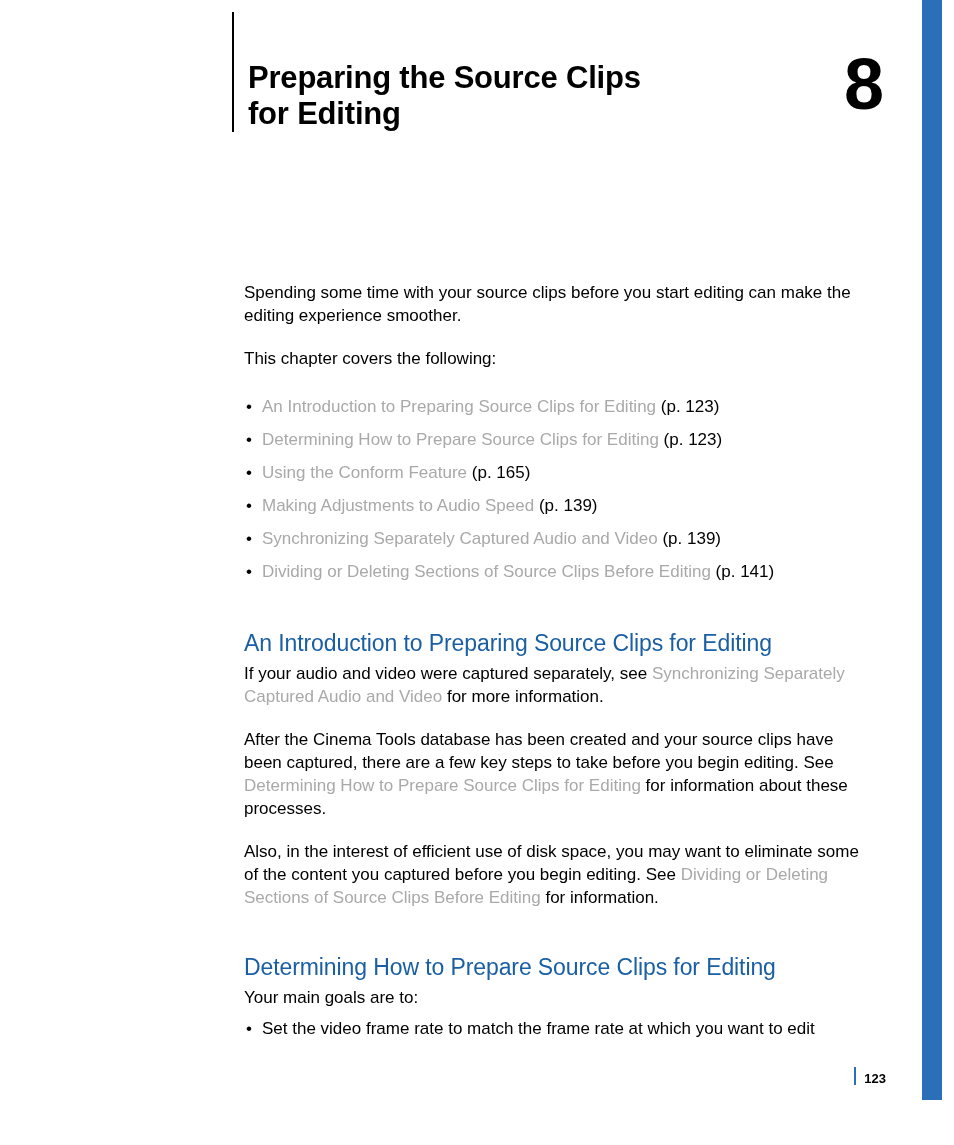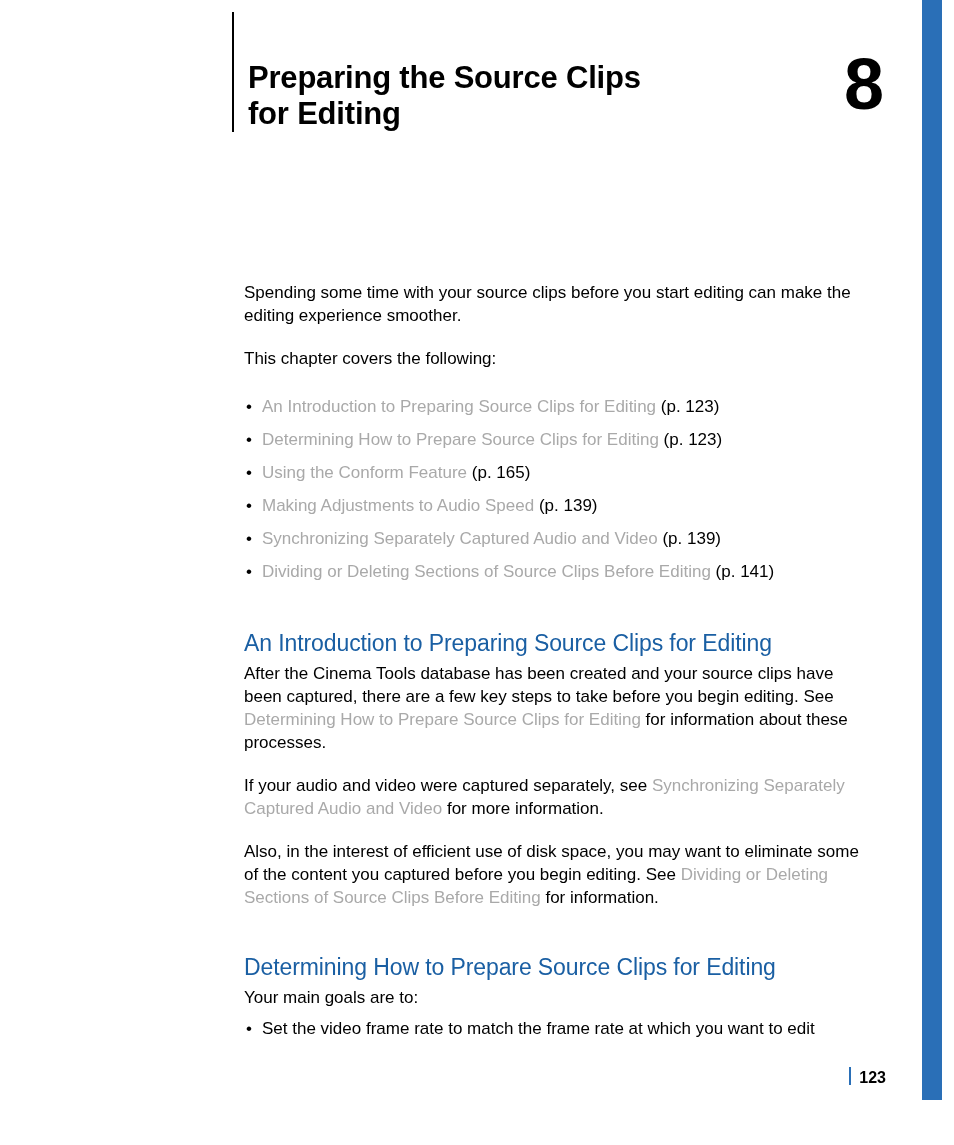--- a/index.html
+++ b/index.html
@@ -84,21 +84,21 @@
     }
     .footer-rule {
       position: absolute;
       right: 68px;
       bottom: 60px;
       height: 18px;
       border-left: 2px solid #2a6fb7;
       padding-left: 8px;
     }
     .page-number {
-      font-size: 16px;
+      font-size: 13px;
       font-weight: 700;
       color: #000;
       line-height: 18px;
     }
     .sec2 { margin-top: 42px; }
   </style>
 </head>
 <body>
 
 <div class="blue-tab"></div>
@@ -117,24 +117,24 @@
     <li><span class="link">An Introduction to Preparing Source Clips for Editing</span> <span>(p. 123)</span></li>
     <li><span class="link">Determining How to Prepare Source Clips for Editing</span> <span>(p. 123)</span></li>
     <li><span class="link">Using the Conform Feature</span> <span>(p. 165)</span></li>
     <li><span class="link">Making Adjustments to Audio Speed</span> <span>(p. 139)</span></li>
     <li><span class="link">Synchronizing Separately Captured Audio and Video</span> <span>(p. 139)</span></li>
     <li><span class="link">Dividing or Deleting Sections of Source Clips Before Editing</span> <span>(p. 141)</span></li>
   </ul>
 
   <h2 class="blue-heading">An Introduction to Preparing Source Clips for Editing</h2>
   <div class="body-block">
-    <p><span>After the Cinema Tools database has been created and your source clips have been captured, there are a few key steps to take before you begin editing. See </span><span class="link">Determining How to Prepare Source Clips for Editing</span><span> for information about these processes.</span></p>
+    <p><span>If your audio and video were captured separately, see </span><span class="link">Synchronizing Separately Captured Audio and Video</span><span> for more information.</span></p>
   </div>
   <div class="body-block">
-    <p><span>If your audio and video were captured separately, see </span><span class="link">Synchronizing Separately Captured Audio and Video</span><span> for more information.</span></p>
+    <p><span>After the Cinema Tools database has been created and your source clips have been captured, there are a few key steps to take before you begin editing. See </span><span class="link">Determining How to Prepare Source Clips for Editing</span><span> for information about these processes.</span></p>
   </div>
   <div class="body-block">
     <p><span>Also, in the interest of efficient use of disk space, you may want to eliminate some of the content you captured before you begin editing. See </span><span class="link">Dividing or Deleting Sections of Source Clips Before Editing</span><span> for information.</span></p>
   </div>
 
   <div class="sec2">
     <h2 class="blue-heading">Determining How to Prepare Source Clips for Editing</h2>
     <p>Your main goals are to:</p>
     <ul class="goals-list">
       <li>Set the video frame rate to match the frame rate at which you want to edit</li>

